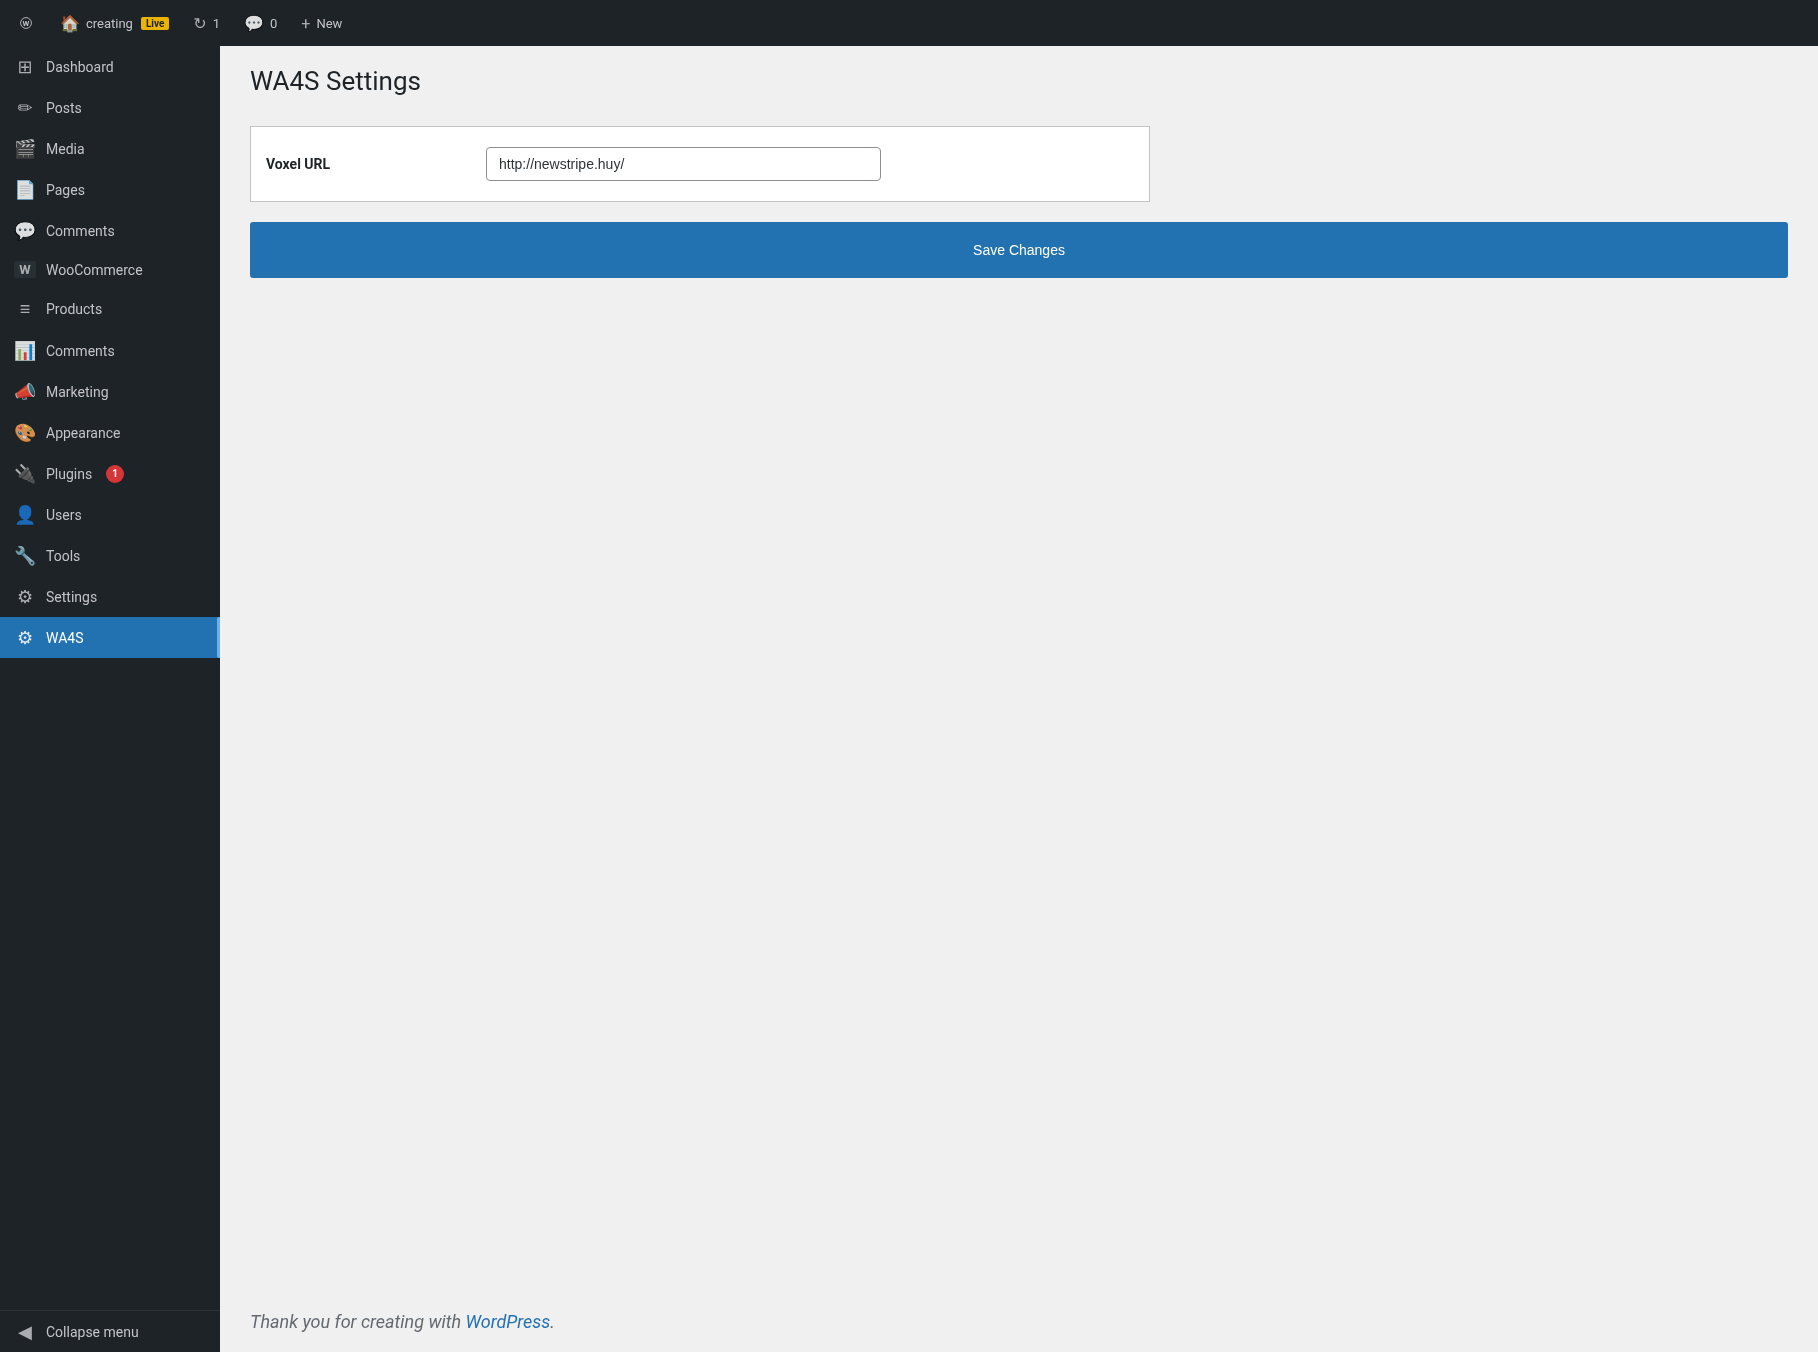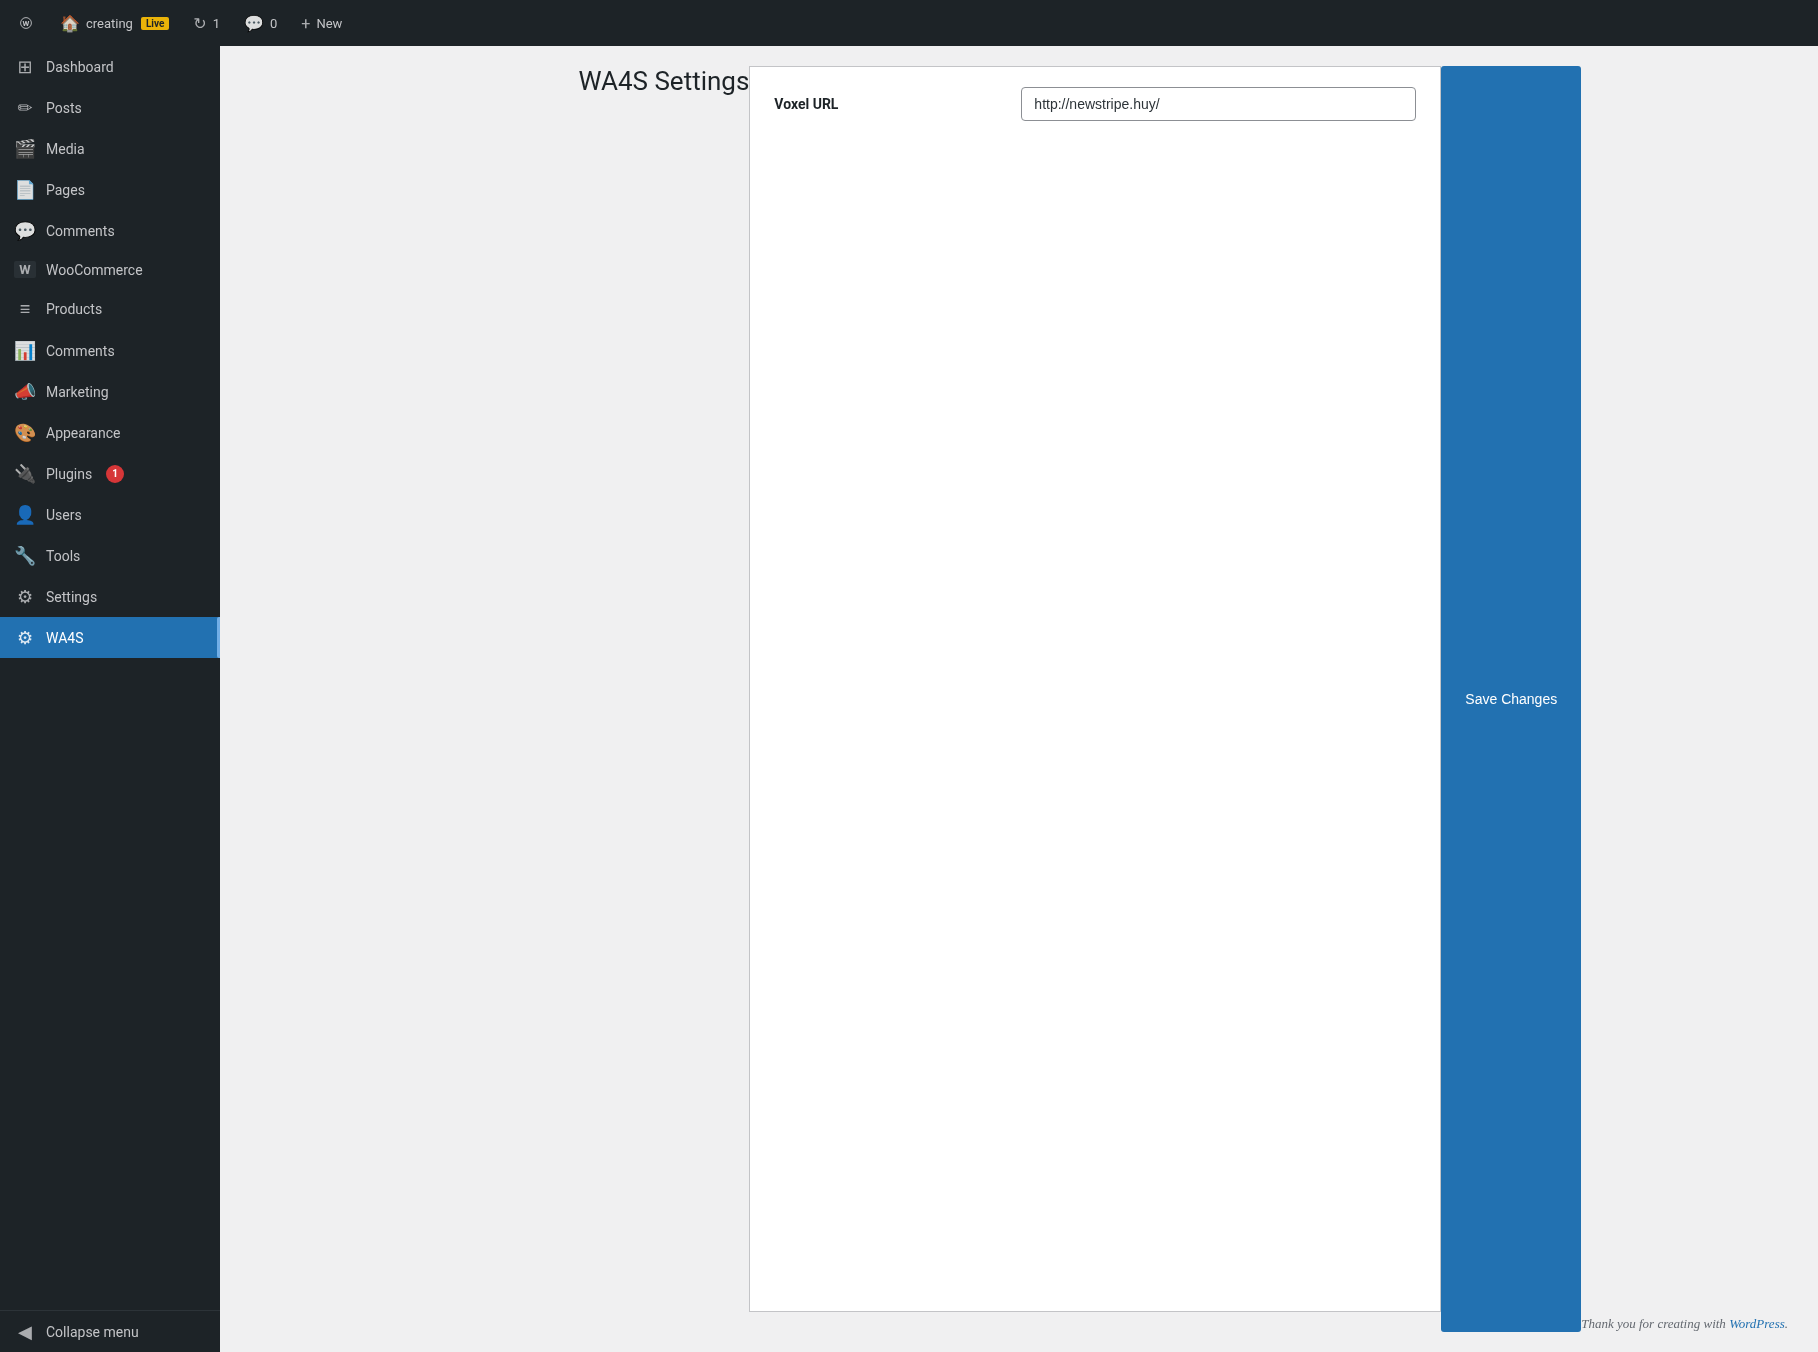--- a/index.html
+++ b/index.html
@@ -115,35 +115,34 @@
       border-top: 1px solid #2c3338;
     }
 
     
     .main-content {
       flex: 1;
       overflow-y: auto;
       padding: 20px 30px;
       background: #f0f0f1;
       display: flex;
-      justify-content: flex-end;
+      flex-direction: column;
     }
 
     .page-title {
       font-size: 26px;
       font-weight: 400;
       color: #1d2327;
       margin-bottom: 30px;
     }
     .settings-row {
       display: flex;
       align-items: center;
       border-bottom: 1px solid #f0f0f1;
-      padding: 20px 24px;
-      gap: 27px;
+      padding: 20px 15px;
     }
     .settings-row:last-child { border-bottom: none; }
     .settings-label {
       font-weight: 700;
       font-size: 14px;
       color: #1d2327;
       width: 220px;
       flex-shrink: 0;
     }
     .settings-field input {
@@ -164,24 +163,23 @@
       border-radius: 3px;
       padding: 20px 24px;
       font-size: 14px;
       cursor: pointer;
       font-weight: 400;
     }
 
     .footer-text {
       margin-top: auto;
       padding-top: 30px;
-      font-size: 13px;
+      font-size: 18px;
       color: #646970;
       font-style: italic;
-      font-family: Liberation Serif, serif;
     }
     .footer-text a { color: #2271b1; text-decoration: none; }
   </style>
 </head>
 <body>
 
 <div class="admin-bar">
   <div class="wp-logo admin-bar-item">
     <svg viewBox="0 0 20 20" xmlns="http://www.w3.org/2000/svg">
       <circle cx="10" cy="10" r="9" fill="none" stroke="#c3c4c7" stroke-width="1.5"></circle>

